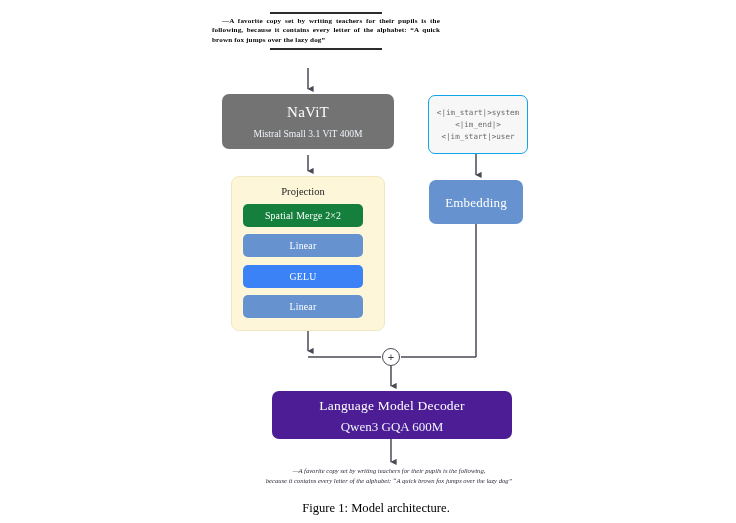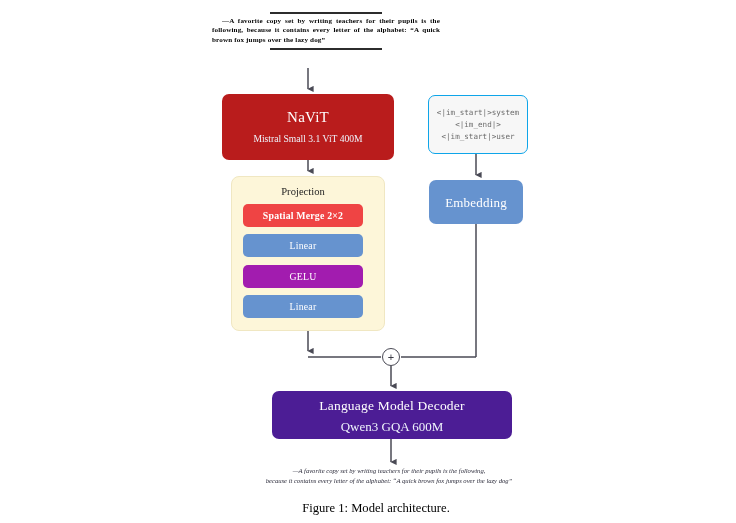--- a/index.html
+++ b/index.html
@@ -70,22 +70,22 @@
     color: #eef3fb;
     font-size: 9.6px;
     line-height: 13px;
     margin-top: 6px;
   }
 
   #navit-node {
     left: 222px;
     top: 94px;
     width: 172px;
-    height: 66px;
-    background: #b91c1c;
+    height: 55px;
+    background: #737373;
   }
   #navit-node .title { font-size: 15px; }
 
   #embedding-node {
     left: 429px;
     top: 180px;
     width: 94px;
     height: 44px;
     background: #6693cf;
   }
@@ -259,27 +259,27 @@
   </div>
 
   <div id="chat-template-node">
     <div class="tok">&lt;|im_start|&gt;system</div>
     <div class="tok">&lt;|im_end|&gt;</div>
     <div class="tok">&lt;|im_start|&gt;user</div>
   </div>
 
   <div id="projection-group">
     <div id="projection-label">Projection</div>
-    <div class="proj-item" style="background: #ef4444; font-weight: bold;">
+    <div class="proj-item" style="background: #15803d;">
       <span>Spatial Merge 2×2</span>
     </div>
     <div class="proj-item" style="background: rgb(102, 147, 207);">
       <span>Linear</span>
     </div>
-    <div class="proj-item" style="background: #a21caf; margin-top: 8px;">
+    <div class="proj-item" style="background: #3b82f6; margin-top: 8px;">
       <span>GELU</span>
     </div>
     <div class="proj-item" style="background: rgb(102, 147, 207);">
       <span>Linear</span>
     </div>
   </div>
 
   <div class="node" id="embedding-node">
     <div class="title">Embedding</div>
   </div>

